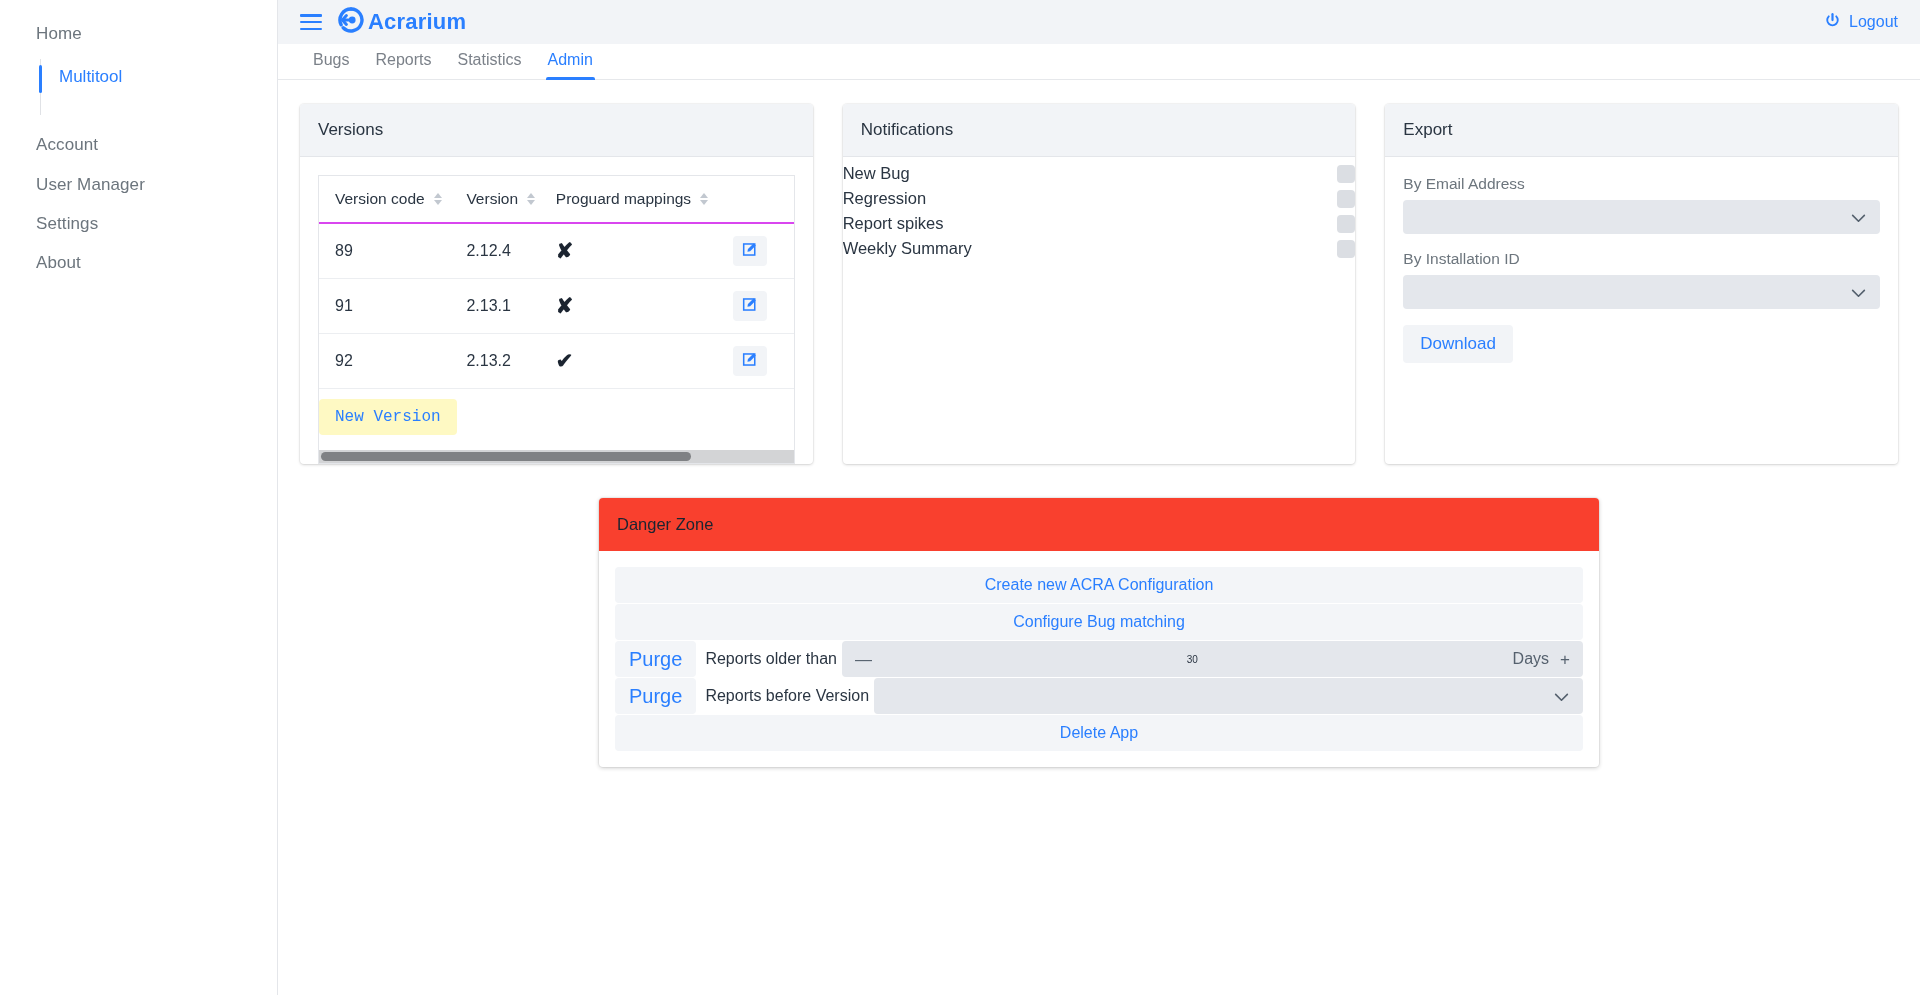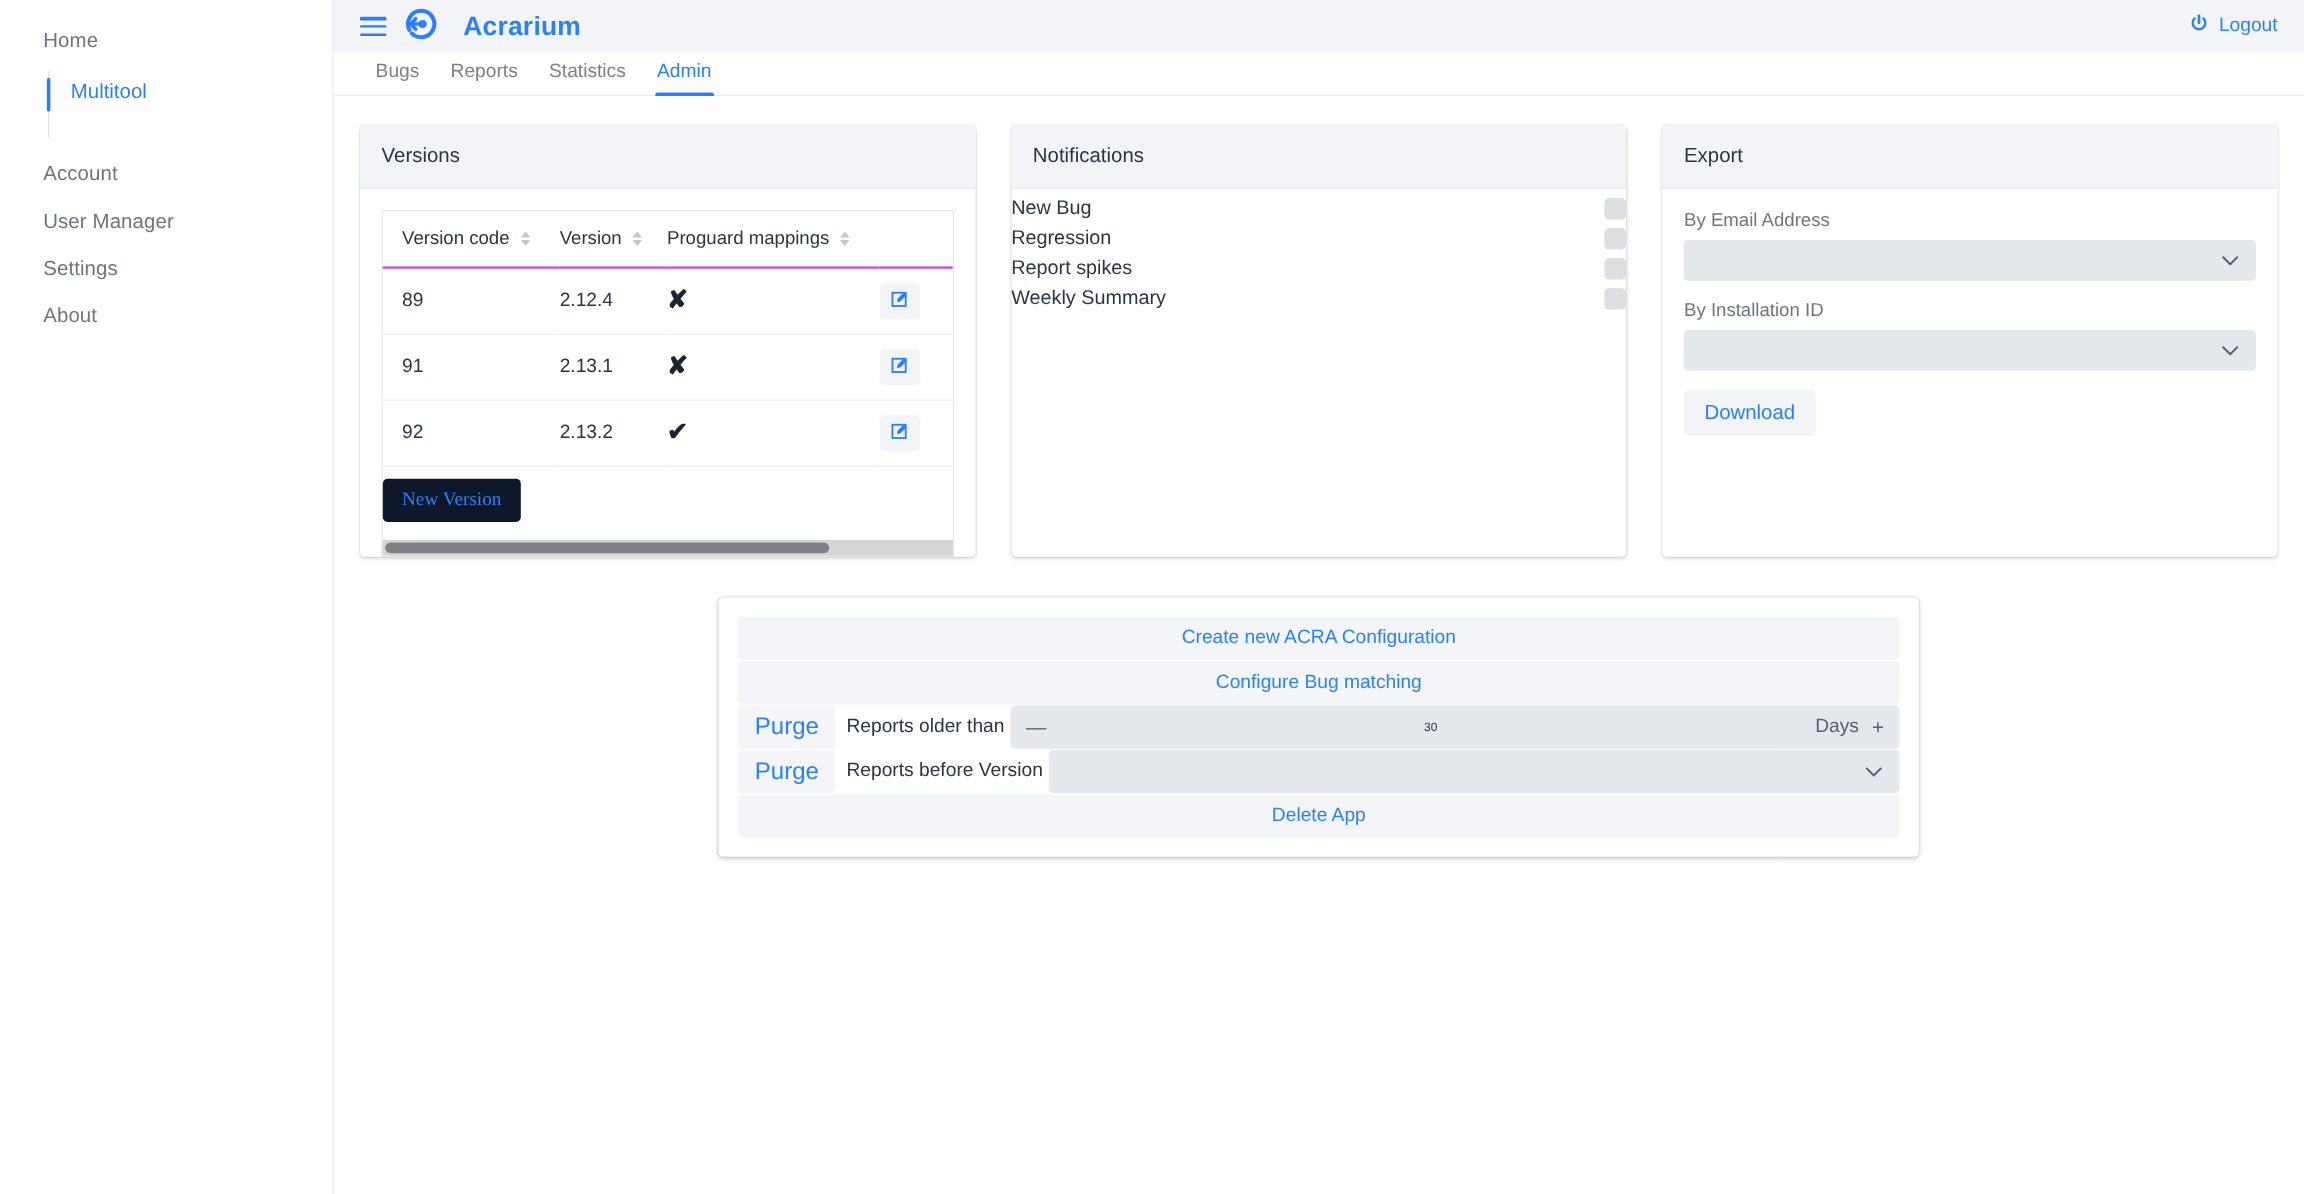--- a/index.html
+++ b/index.html
@@ -56,21 +56,21 @@
     display: flex; align-items: center;
     padding: 0 22px 0 22px;
   }
   .hamburger {
     width: 22px; height: 16px;
     display: flex; flex-direction: column; justify-content: space-between;
     cursor: pointer; margin-right: 16px;
   }
   .hamburger span { display: block; height: 2.5px; background: #2a7fff; border-radius: 1px; }
 
-  .brand { display: flex; align-items: center; gap: 22px; cursor: pointer; justify-content: center; }
+  .brand { display: flex; align-items: center; gap: 4px; cursor: pointer; justify-content: center; }
   .brand-name {
     font-size: 22px; font-weight: bold; color: #2a7fff;
     letter-spacing: .2px;
   }
   .spacer { flex: 1; }
   .logout {
     display: flex; align-items: center; gap: 8px;
     color: #2a7fff; font-size: 16px; cursor: pointer;
   }
 
@@ -156,24 +156,24 @@
 
   .icon-btn {
     width: 34px; height: 30px;
     background: #f2f4f7; border: none; border-radius: 4px;
     display: inline-flex; align-items: center; justify-content: center;
     cursor: pointer;
   }
 
   .newver-row td { border-bottom: none !important; padding: 10px 0 12px 0 !important; }
   .btn-text {
-    background: #0f172a; border: none; border-radius: 4px;
+    background: #fef9c3; border: none; border-radius: 4px;
     color: #2a7fff; font-size: 16px;
     padding: 9px 16px; cursor: pointer;
-    font-family: Liberation Serif, serif;
+    font-family: Liberation Mono, monospace;
   }
 
   .hscroll {
     height: 14px; background: #d3d4d6;
     margin: 0 18px 0 18px;
     border: 1px solid #e4e6ea; border-top: none;
     position: relative;
   }
   .hscroll .thumb {
     position: absolute; left: 2px; top: 2px;
@@ -466,20 +466,21 @@
               </span>
             </div>
             <button class="btn-download">Download</button>
           </div>
         </section>
 
       </div>
 
       <div class="danger-wrap">
         <section class="card-danger">
+          <div class="danger-head">Danger Zone</div>
           <div class="danger-body">
 
             <button class="wide-btn">Create new ACRA Configuration</button>
 
             <button class="wide-btn">Configure Bug matching</button>
 
             <div class="purge-row">
               <button class="purge-btn">Purge</button>
               <span class="purge-text">Reports older than</span>
               <div class="stepper">

